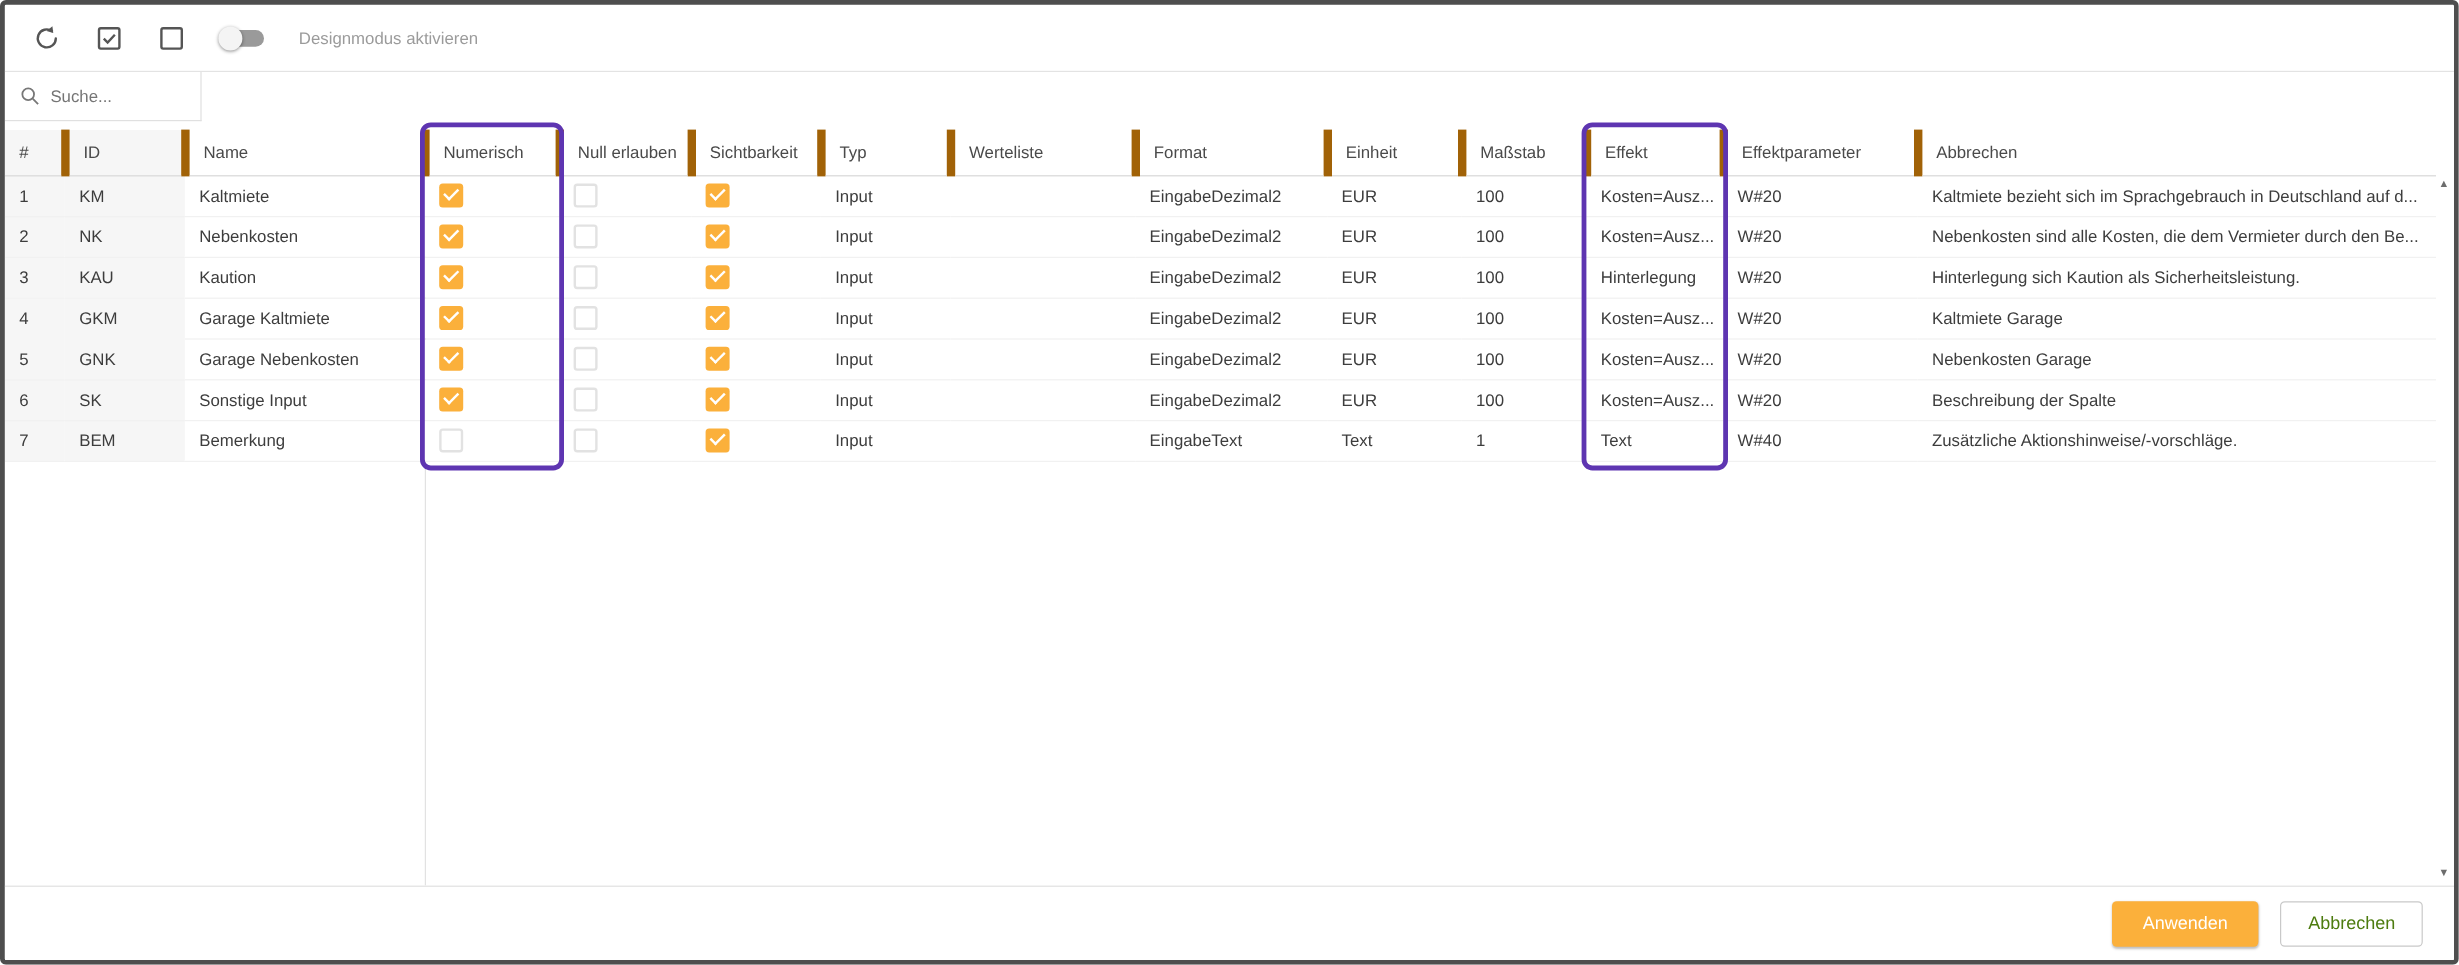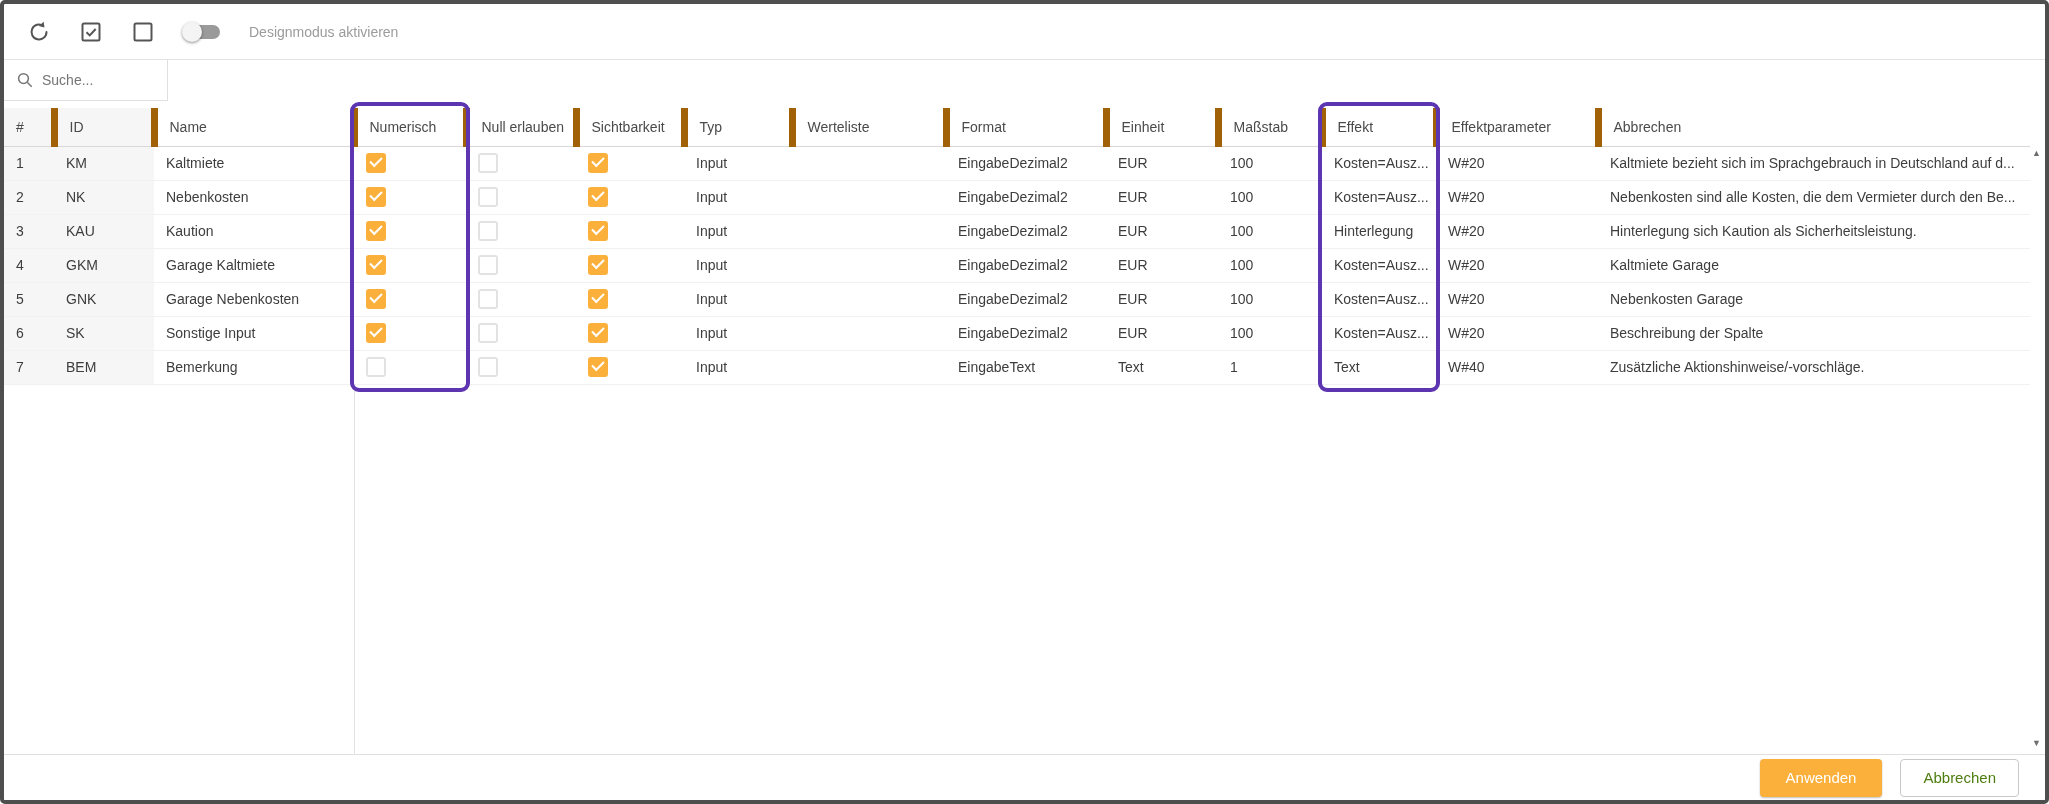--- a/index.html
+++ b/index.html
@@ -63,21 +63,21 @@
   .hl-numerisch { left:346px; width:120px; }
   .hl-effekt { left:1314px; width:122px; }
 
   
   .scrollbar { position:absolute; right:1px; top:86px; bottom:4px; width:15px; }
   .scroll-arrow { position:absolute; left:0; width:15px; height:14px; color:#6d6d6d; font-size:9px;
     line-height:14px; text-align:center; cursor:pointer; }
   .scroll-up { top:0; } .scroll-down { bottom:0; }
 
   
-  .footer { height:46px; flex:none; border-top:1px solid #e0e0e0; display:flex; align-items:center;
+  .footer { height:62px; flex:none; border-top:1px solid #e0e0e0; display:flex; align-items:center;
     justify-content:flex-end; gap:18px; padding-right:26px; background:#fff; }
   .btn { height:38px; border-radius:4px; font-size:15px; font-family:"Liberation Sans", sans-serif; cursor:pointer; }
   .btn-apply { background:var(--accent,#FBB03B); color:#fff; border:none; padding:0 26px; font-weight:500;
     box-shadow:0 1px 2px rgba(0,0,0,.25); }
   .btn-cancel { background:#fff; color:#4d7c0f; border:1px solid #c9c9c9; padding:0 22px; }
 </style>
 </head>
 <body>
 
 <div class="frame">

